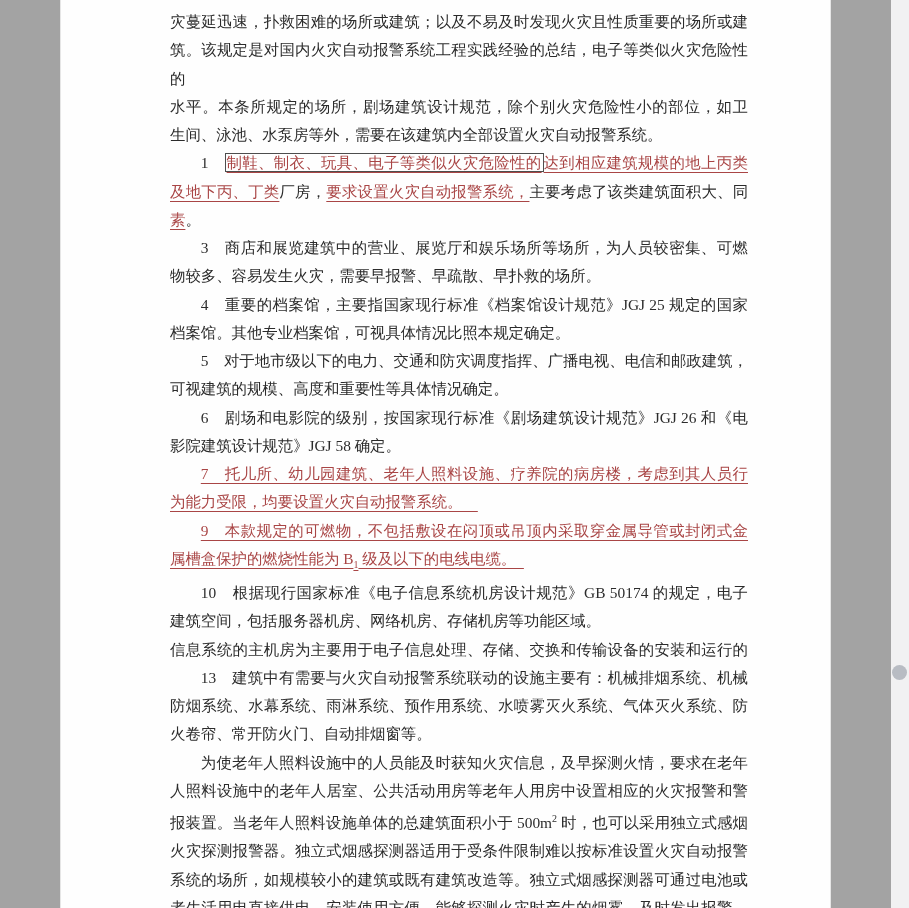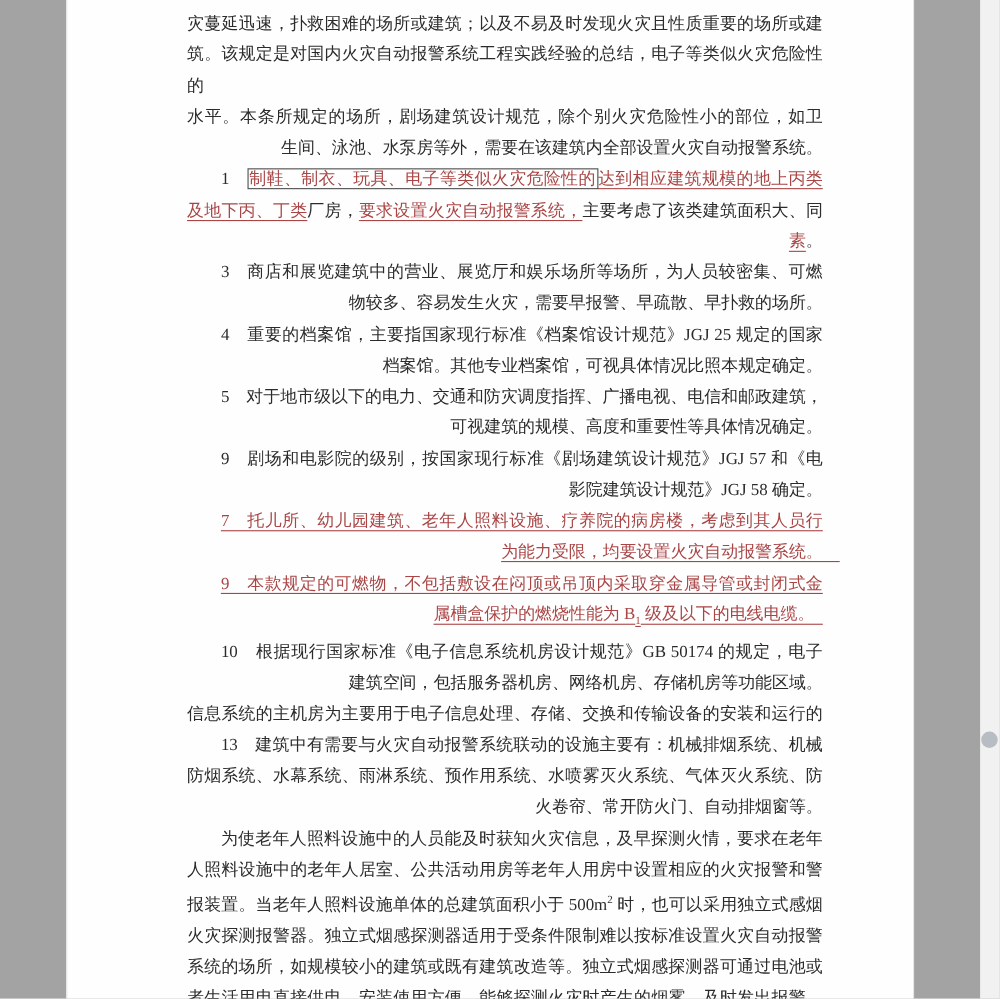--- a/index.html
+++ b/index.html
@@ -37,35 +37,36 @@
   .text-block {
     position: absolute;
     left: 109px; 
     top: 8px;
     width: 578px;
     font-size: 15.4px;
     line-height: 28.25px;
     color: #2b2b2b;
     letter-spacing: 0;
   }
-  .line { white-space: normal; text-align: right; }
+  .line { white-space: normal; }
   .line.ind { text-indent: 2em; }
   .line.j {
     text-align: justify;
     text-align-last: justify;
   }
   .seg-n { color: #2b2b2b; }
   .seg-r {
     color: var(--red, #a94545);
     text-decoration: underline;
     text-decoration-thickness: 1px;
     text-underline-offset: 4px;
   }
   .seg-rb {
     color: var(--red, #a94545);
+    text-decoration: underline;
     text-decoration-thickness: 1px;
     text-underline-offset: 4px;
     border: 1px solid #4d4d4d;
     padding: 0 1px;
   }
   .seg-sup {
     font-size: 10px;
     vertical-align: super;
     color: #2b2b2b;
   }
@@ -110,21 +111,21 @@
         <div class="line"><span class="seg-n">生间、泳池、水泵房等外，需要在该建筑内全部设置火灾自动报警系统。</span></div>
         <div class="line ind j"><span class="seg-n">1　</span><span class="seg-rb">制鞋、制衣、玩具、电子等类似火灾危险性的</span><span class="seg-r">达到相应建筑规模的地上丙类</span></div>
         <div class="line j"><span class="seg-r">及地下丙、丁类</span><span class="seg-n">厂房，</span><span class="seg-r">要求设置火灾自动报警系统，</span><span class="seg-n">主要考虑了该类建筑面积大、同</span></div>
         <div class="line"><span class="seg-r">素</span><span class="seg-n">。</span></div>
         <div class="line ind j"><span class="seg-n">3　商店和展览建筑中的营业、展览厅和娱乐场所等场所，为人员较密集、可燃</span></div>
         <div class="line"><span class="seg-n">物较多、容易发生火灾，需要早报警、早疏散、早扑救的场所。</span></div>
         <div class="line ind j"><span class="seg-n">4　重要的档案馆，主要指国家现行标准《档案馆设计规范》JGJ 25 规定的国家</span></div>
         <div class="line"><span class="seg-n">档案馆。其他专业档案馆，可视具体情况比照本规定确定。</span></div>
         <div class="line ind j"><span class="seg-n">5　对于地市级以下的电力、交通和防灾调度指挥、广播电视、电信和邮政建筑，</span></div>
         <div class="line"><span class="seg-n">可视建筑的规模、高度和重要性等具体情况确定。</span></div>
-        <div class="line ind j"><span class="seg-n">9　剧场和电影院的级别，按国家现行标准《剧场建筑设计规范》JGJ 57 和《电</span></div>
+        <div class="line ind j"><span class="seg-n">6　剧场和电影院的级别，按国家现行标准《剧场建筑设计规范》JGJ 26 和《电</span></div>
         <div class="line"><span class="seg-n">影院建筑设计规范》JGJ 58 确定。</span></div>
         <div class="line ind j"><span class="seg-r">7　托儿所、幼儿园建筑、老年人照料设施、疗养院的病房楼，考虑到其人员行</span></div>
         <div class="line"><span class="seg-r">为能力受限，均要设置火灾自动报警系统。　</span></div>
         <div class="line ind j"><span class="seg-r">9　本款规定的可燃物，不包括敷设在闷顶或吊顶内采取穿金属导管或封闭式金</span></div>
         <div class="line"><span class="seg-r">属槽盒保护的燃烧性能为 B</span><span class="seg-rsub">1</span><span class="seg-r"> 级及以下的电线电缆。 </span></div>
         <div class="line ind j"><span class="seg-n">10　根据现行国家标准《电子信息系统机房设计规范》GB 50174 的规定，电子</span></div>
         <div class="line"><span class="seg-n">建筑空间，包括服务器机房、网络机房、存储机房等功能区域。</span></div>
         <div class="line j"><span class="seg-n">信息系统的主机房为主要用于电子信息处理、存储、交换和传输设备的安装和运行的</span></div>
         <div class="line ind j"><span class="seg-n">13　建筑中有需要与火灾自动报警系统联动的设施主要有：机械排烟系统、机械</span></div>
         <div class="line j"><span class="seg-n">防烟系统、水幕系统、雨淋系统、预作用系统、水喷雾灭火系统、气体灭火系统、防</span></div>

